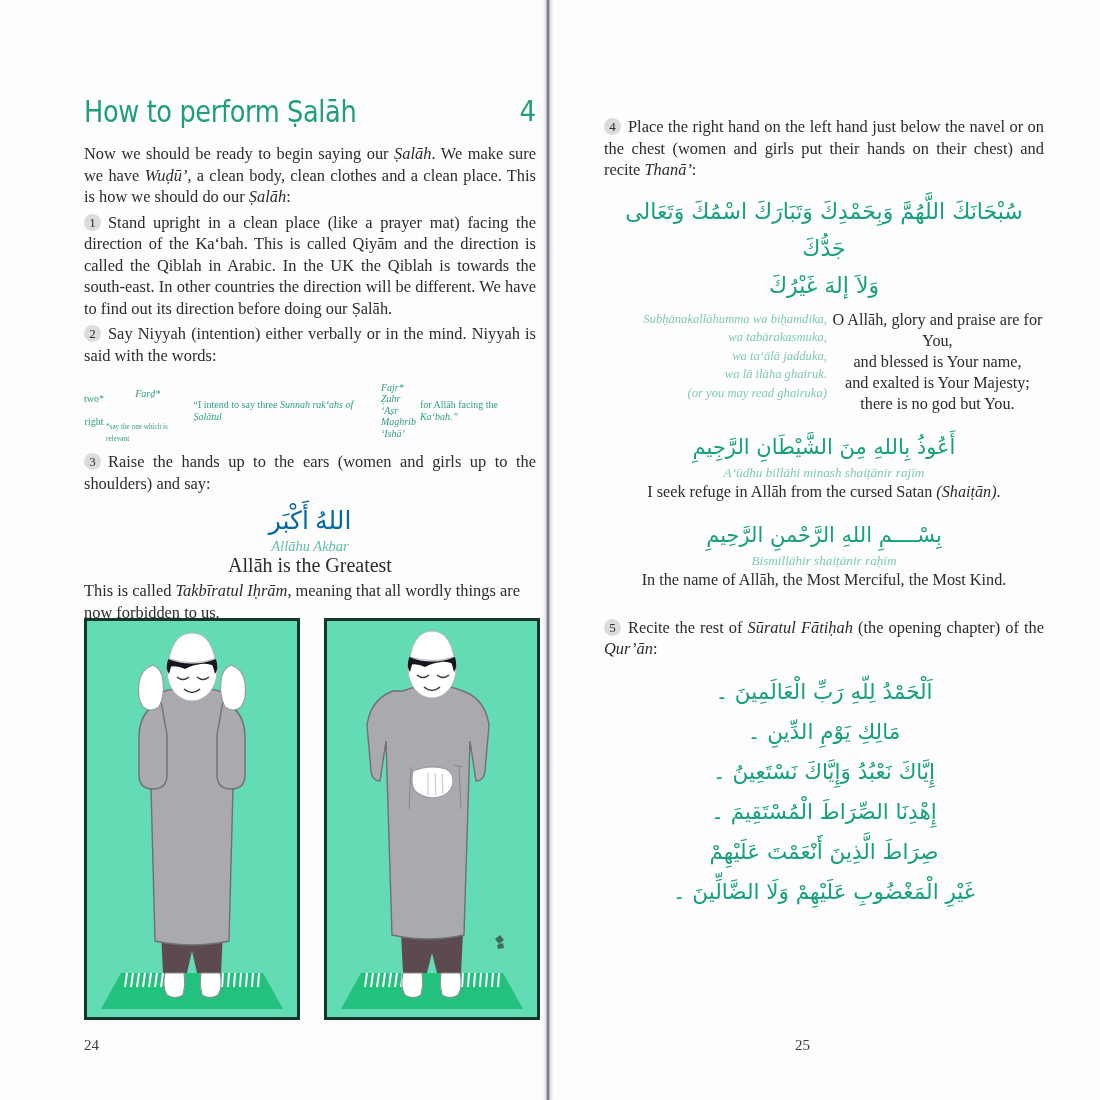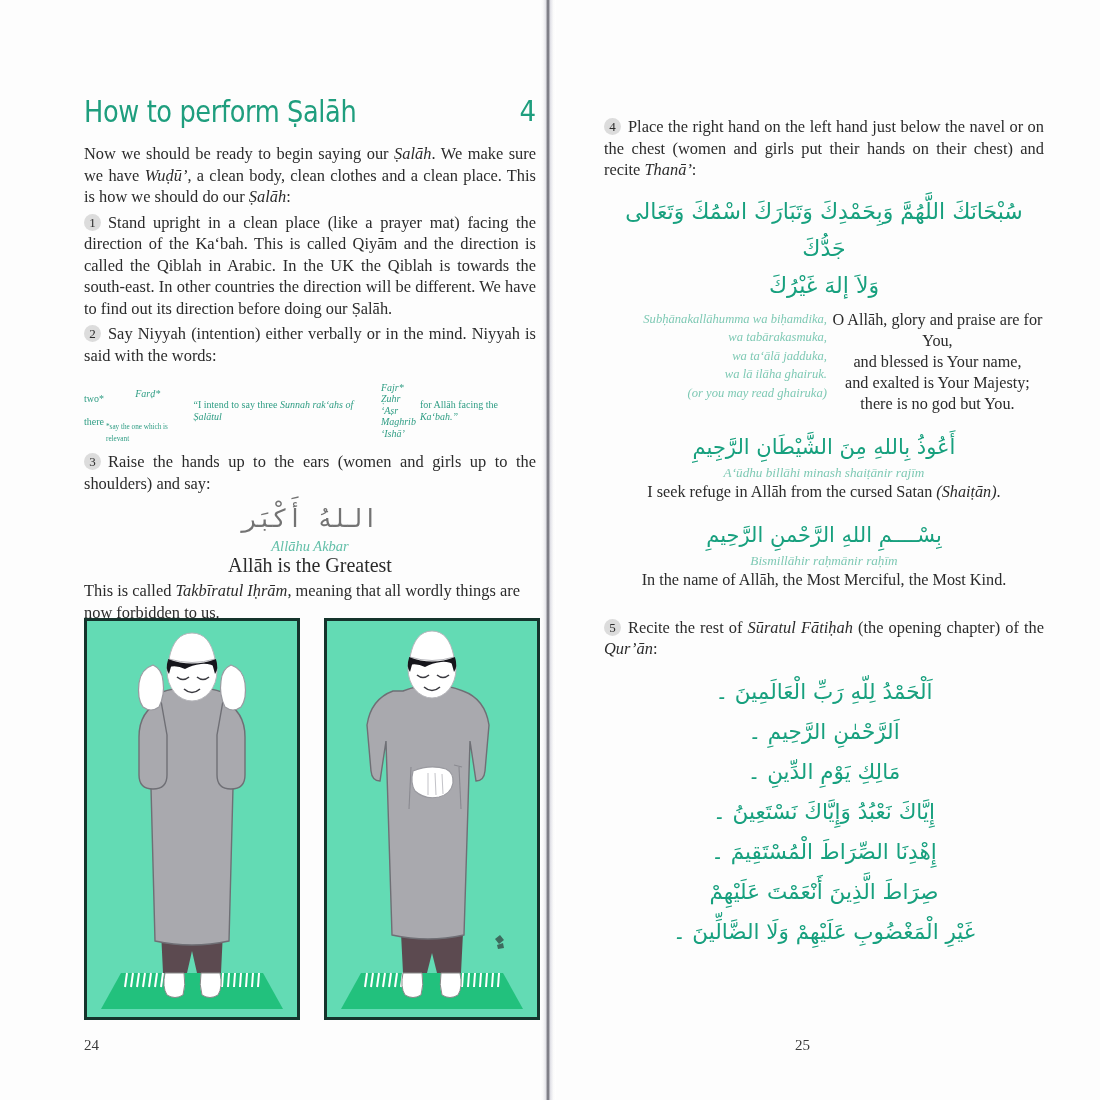--- a/index.html
+++ b/index.html
@@ -120,22 +120,22 @@
   .niyyah .col-left   { align-items: flex-start; }
   .niyyah .col-center { align-items: center; }
   .niyyah .mid { padding: 0 2px; }
   .niyyah .sp { visibility: hidden; }
   .niyyah .ital { font-style: italic; }
   .niyyah .tiny { font-size: 7.2px; }
 
   
   .takbir-wrap { text-align: center; margin: 10px 0 4px 0; }
   .arabic {
-    font-family: Liberation Mono, monospace;
-    color: #737373;
+    font-family: Liberation Serif, serif;
+    color: #0369a1;
     direction: rtl;
     unicode-bidi: bidi-override;
   }
   .arabic-takbir { font-size: 25px; line-height: 34px; }
   .translit {
     color: #62bfa8;
     font-style: italic;
     font-size: 14.5px;
     line-height: 17px;
   }
@@ -263,21 +263,21 @@
 
     <div class="step"><span class="num">1</span><span>Stand upright in a clean place (like a prayer mat) facing the direction of the Ka‘bah. This is called Qiyām and the direction is called the Qiblah in Arabic. In the UK the Qiblah is towards the south-east. In other countries the direction will be different. We have to find out its direction before doing our Ṣalāh.</span></div>
 
     <div class="step"><span class="num">2</span><span>Say Niyyah (intention) either verbally or in the mind. Niyyah is said with the words:</span></div>
 
     <div class="niyyah">
       <div class="col col-center">
         <span class="sp">x</span>
         <span>two*</span>
         <span class="sp">x</span>
-        <span>there</span>
+        <span>right</span>
         <span class="sp">x</span>
       </div>
       <div class="col col-center mid">
         <span class="sp">x</span>
         <span class="ital">Farḍ*</span>
         <span class="sp">x</span>
         <span class="sp">x</span>
         <span class="tiny">*say the one which is relevant</span>
       </div>
       <div class="col col-left mid">
@@ -449,29 +449,28 @@
     </div>
 
     <div class="centered-block">
       <div class="arabic-line2">أَعُوذُ بِاللهِ مِنَ الشَّيْطَانِ الرَّجِيمِ</div>
       <div class="translit-c">A‘ūdhu billāhi minash shaiṭānir rajīm</div>
       <div class="translation-c"><span>I seek refuge in Allāh from the cursed Satan </span><span class="it">(Shaiṭān)</span><span>.</span></div>
     </div>
 
     <div class="centered-block">
       <div class="arabic-line2">بِسْــــمِ اللهِ الرَّحْمنِ الرَّحِيمِ</div>
-      <div class="translit-c">Bismillāhir raḥmānir raḥīm</div>
+      <div class="translit-c">Bismillāhir shaiṭānir raḥīm</div>
       <div class="translation-c">In the name of Allāh, the Most Merciful, the Most Kind.</div>
     </div>
 
     <div class="step" style="margin-top:26px"><span class="num">5</span><span>Recite the rest of </span><span class="it">Sūratul Fātiḥah</span><span> (the opening chapter) of the </span><span class="it">Qur’ān</span><span>:</span></div>
 
     <div class="fatihah">
       <div>اَلْحَمْدُ لِلّهِ رَبِّ الْعَالَمِينَ ۔</div>
-      <div>اَلرَّحْمٰنِ الرَّحِيمِ ۔</div>
       <div>مَالِكِ يَوْمِ الدِّينِ ۔</div>
       <div>إِيَّاكَ نَعْبُدُ وَإِيَّاكَ نَسْتَعِينُ ۔</div>
       <div>إِهْدِنَا الصِّرَاطَ الْمُسْتَقِيمَ ۔</div>
       <div>صِرَاطَ الَّذِينَ أَنْعَمْتَ عَلَيْهِمْ</div>
       <div>غَيْرِ الْمَغْضُوبِ عَلَيْهِمْ وَلَا الضَّالِّينَ ۔</div>
     </div>
   </div>
 
   <div class="folio folio-right">25</div>
 

